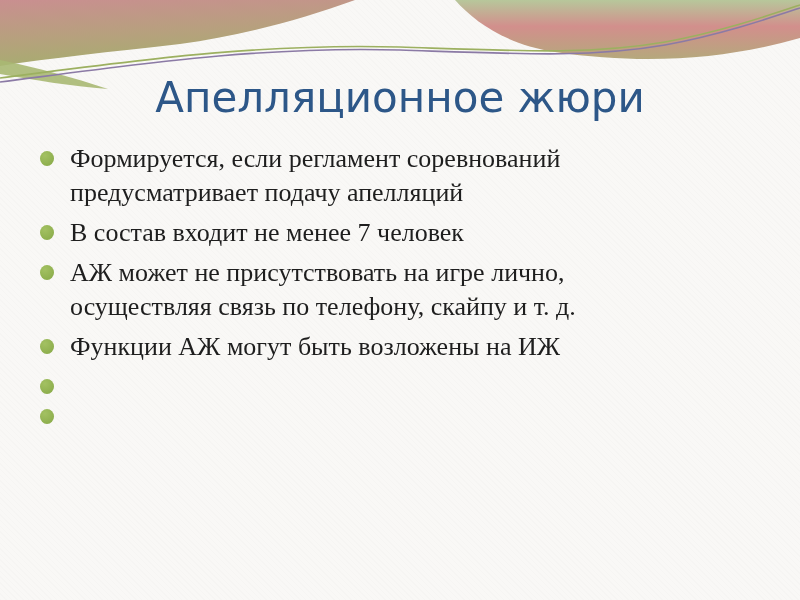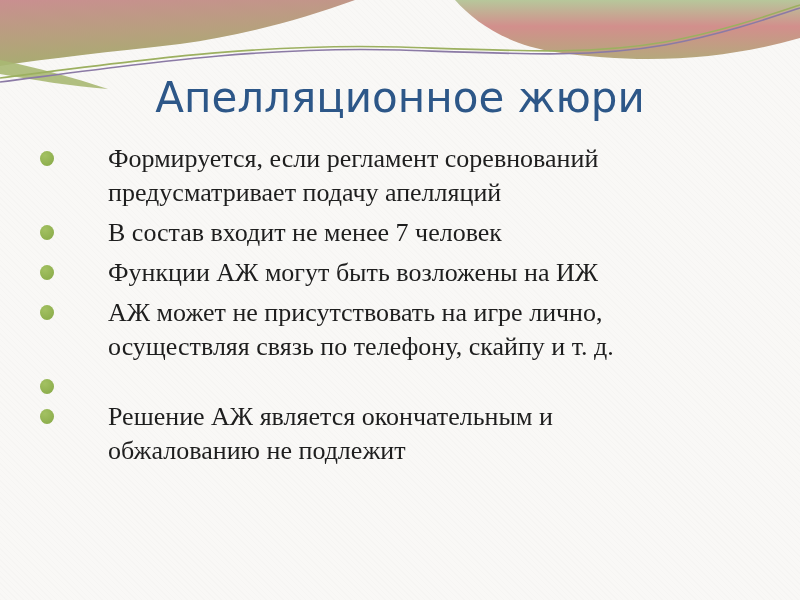--- a/index.html
+++ b/index.html
@@ -50,21 +50,20 @@
   }
   ul.bullet-list {
     list-style: none;
     margin: 20px 0 0 0;
     padding: 0 60px 0 40px;
   }
   ul.bullet-list li {
     display: flex;
     align-items: flex-start;
     margin-bottom: 6px;
-    gap: 38px;
   }
   .bullet-marker {
     flex: 0 0 auto;
     width: 14px;
     height: 15px;
     margin-top: 9px;
     margin-right: 16px;
     border-radius: 50%;
     background: radial-gradient(circle at 35% 30%, #a3c162, #86a846);
   }
@@ -109,30 +108,28 @@
       <span class="bullet-marker"></span>
       <span class="bullet-text">Формируется, если регламент соревнований
 предусматривает подачу апелляций</span>
     </li>
     <li>
       <span class="bullet-marker"></span>
       <span class="bullet-text">В состав входит не менее 7 человек</span>
     </li>
     <li>
       <span class="bullet-marker"></span>
-      <span class="bullet-text">Функции АЖ могут быть возложены на ИЖ</span>
+      <span class="bullet-text">АЖ может не присутствовать на игре лично,
+осуществляя связь по телефону, скайпу и т. д.</span>
     </li>
     <li>
       <span class="bullet-marker"></span>
-      <span class="bullet-text">АЖ может не присутствовать на игре лично,
-осуществляя связь по телефону, скайпу и т. д.</span>
+      <span class="bullet-text">Функции АЖ могут быть возложены на ИЖ</span>
     </li>
     <li>
       <span class="bullet-marker"></span>
     </li>
     <li>
       <span class="bullet-marker"></span>
-      <span class="bullet-text">Решение АЖ является окончательным и
-обжалованию не подлежит</span>
     </li>
   </ul>
 
 </div>
 
 </body></html>

